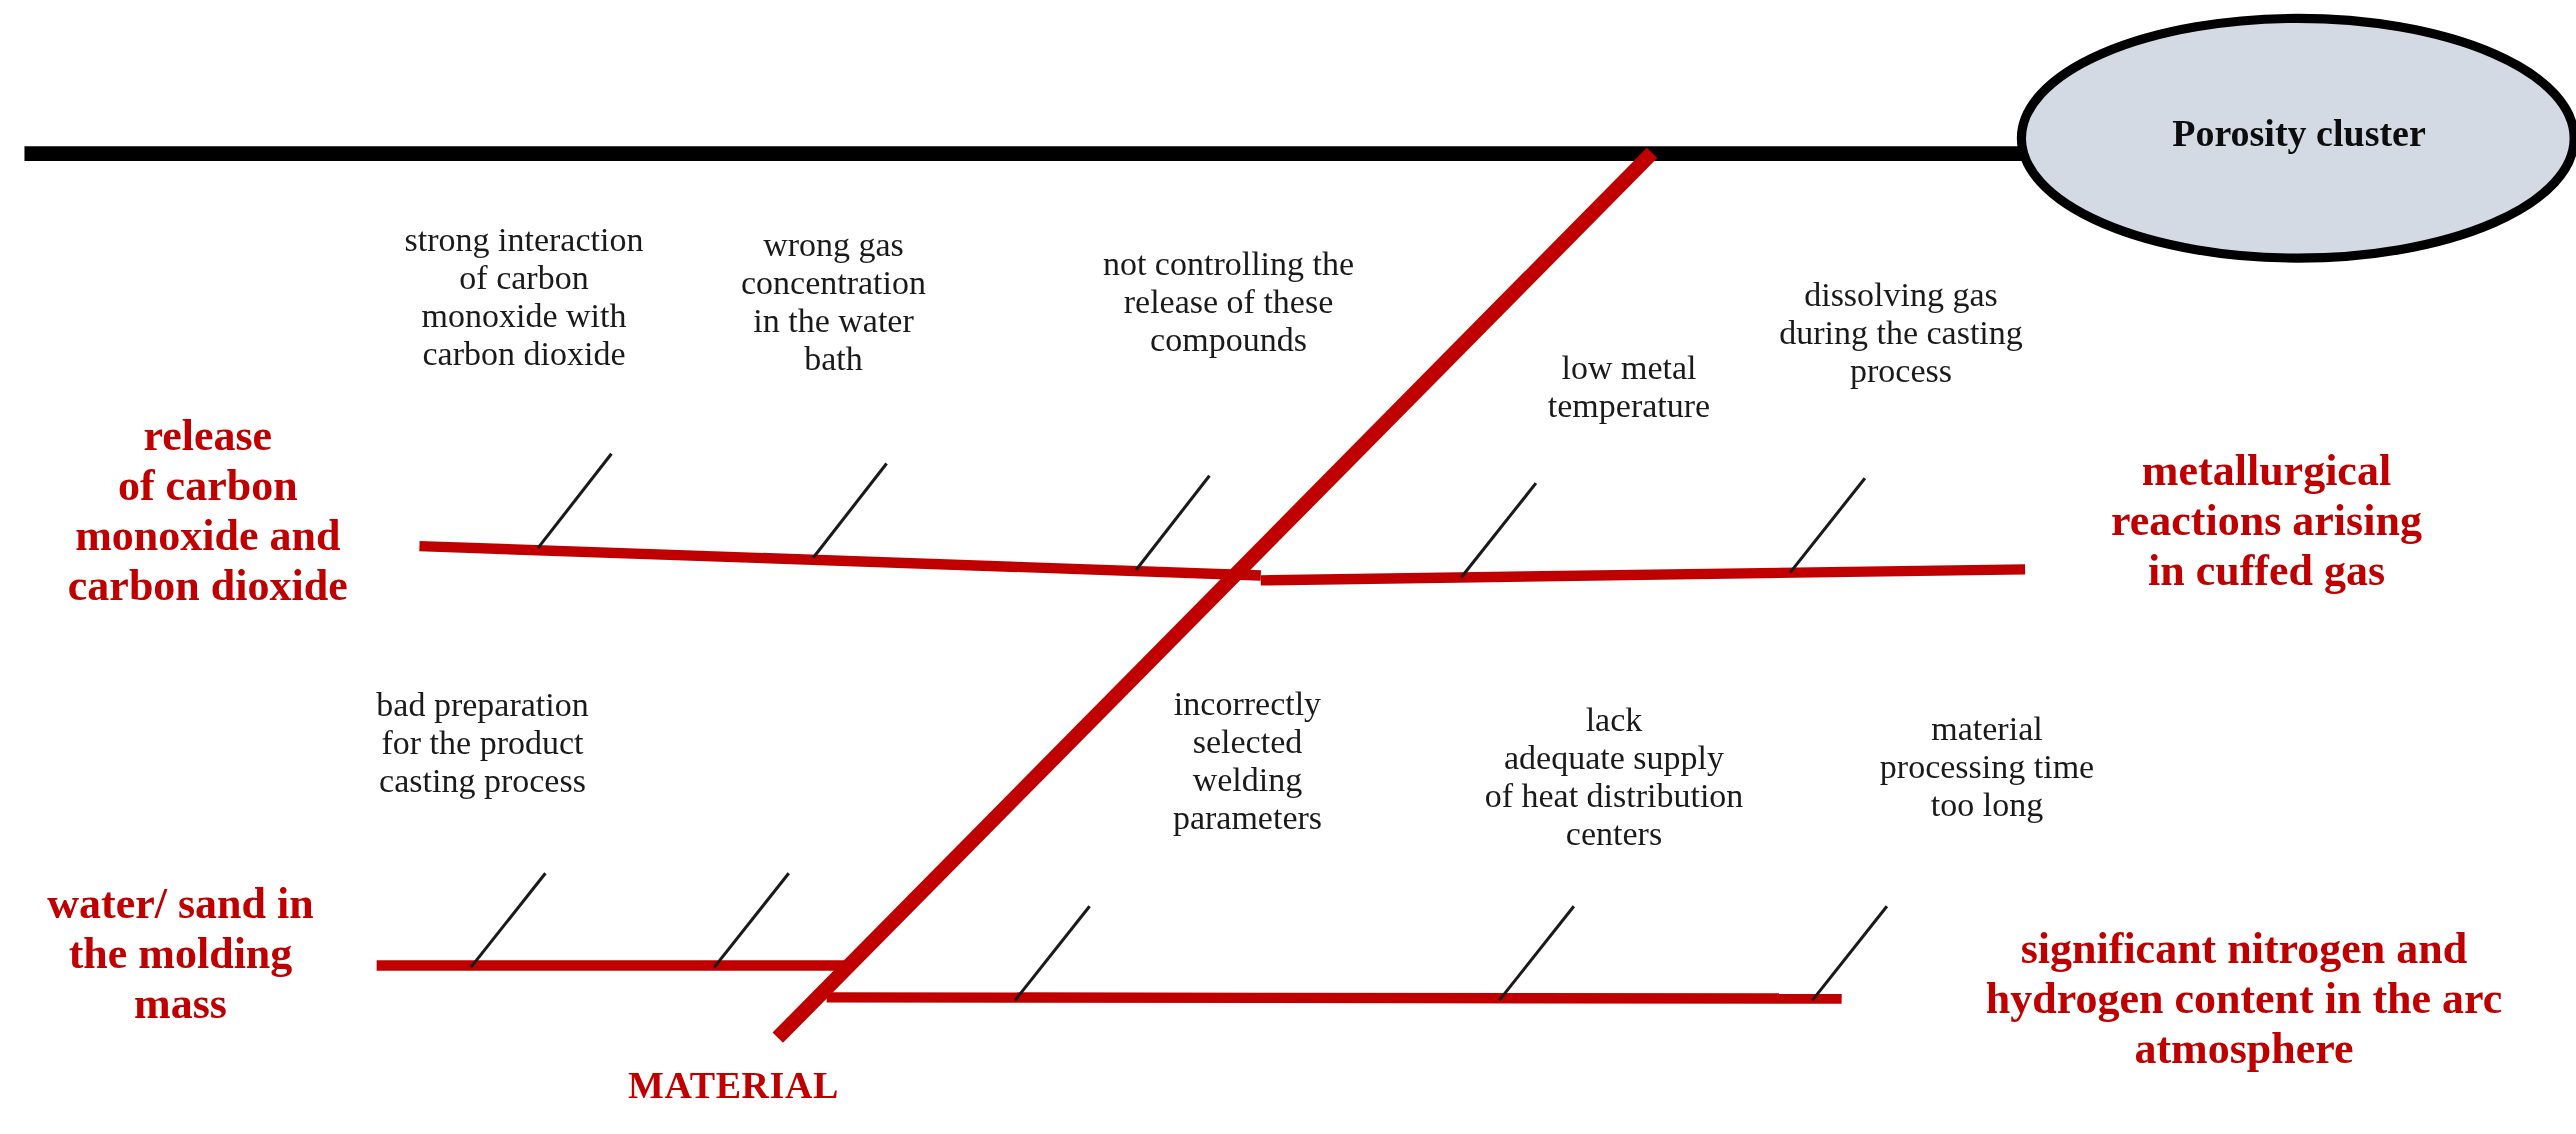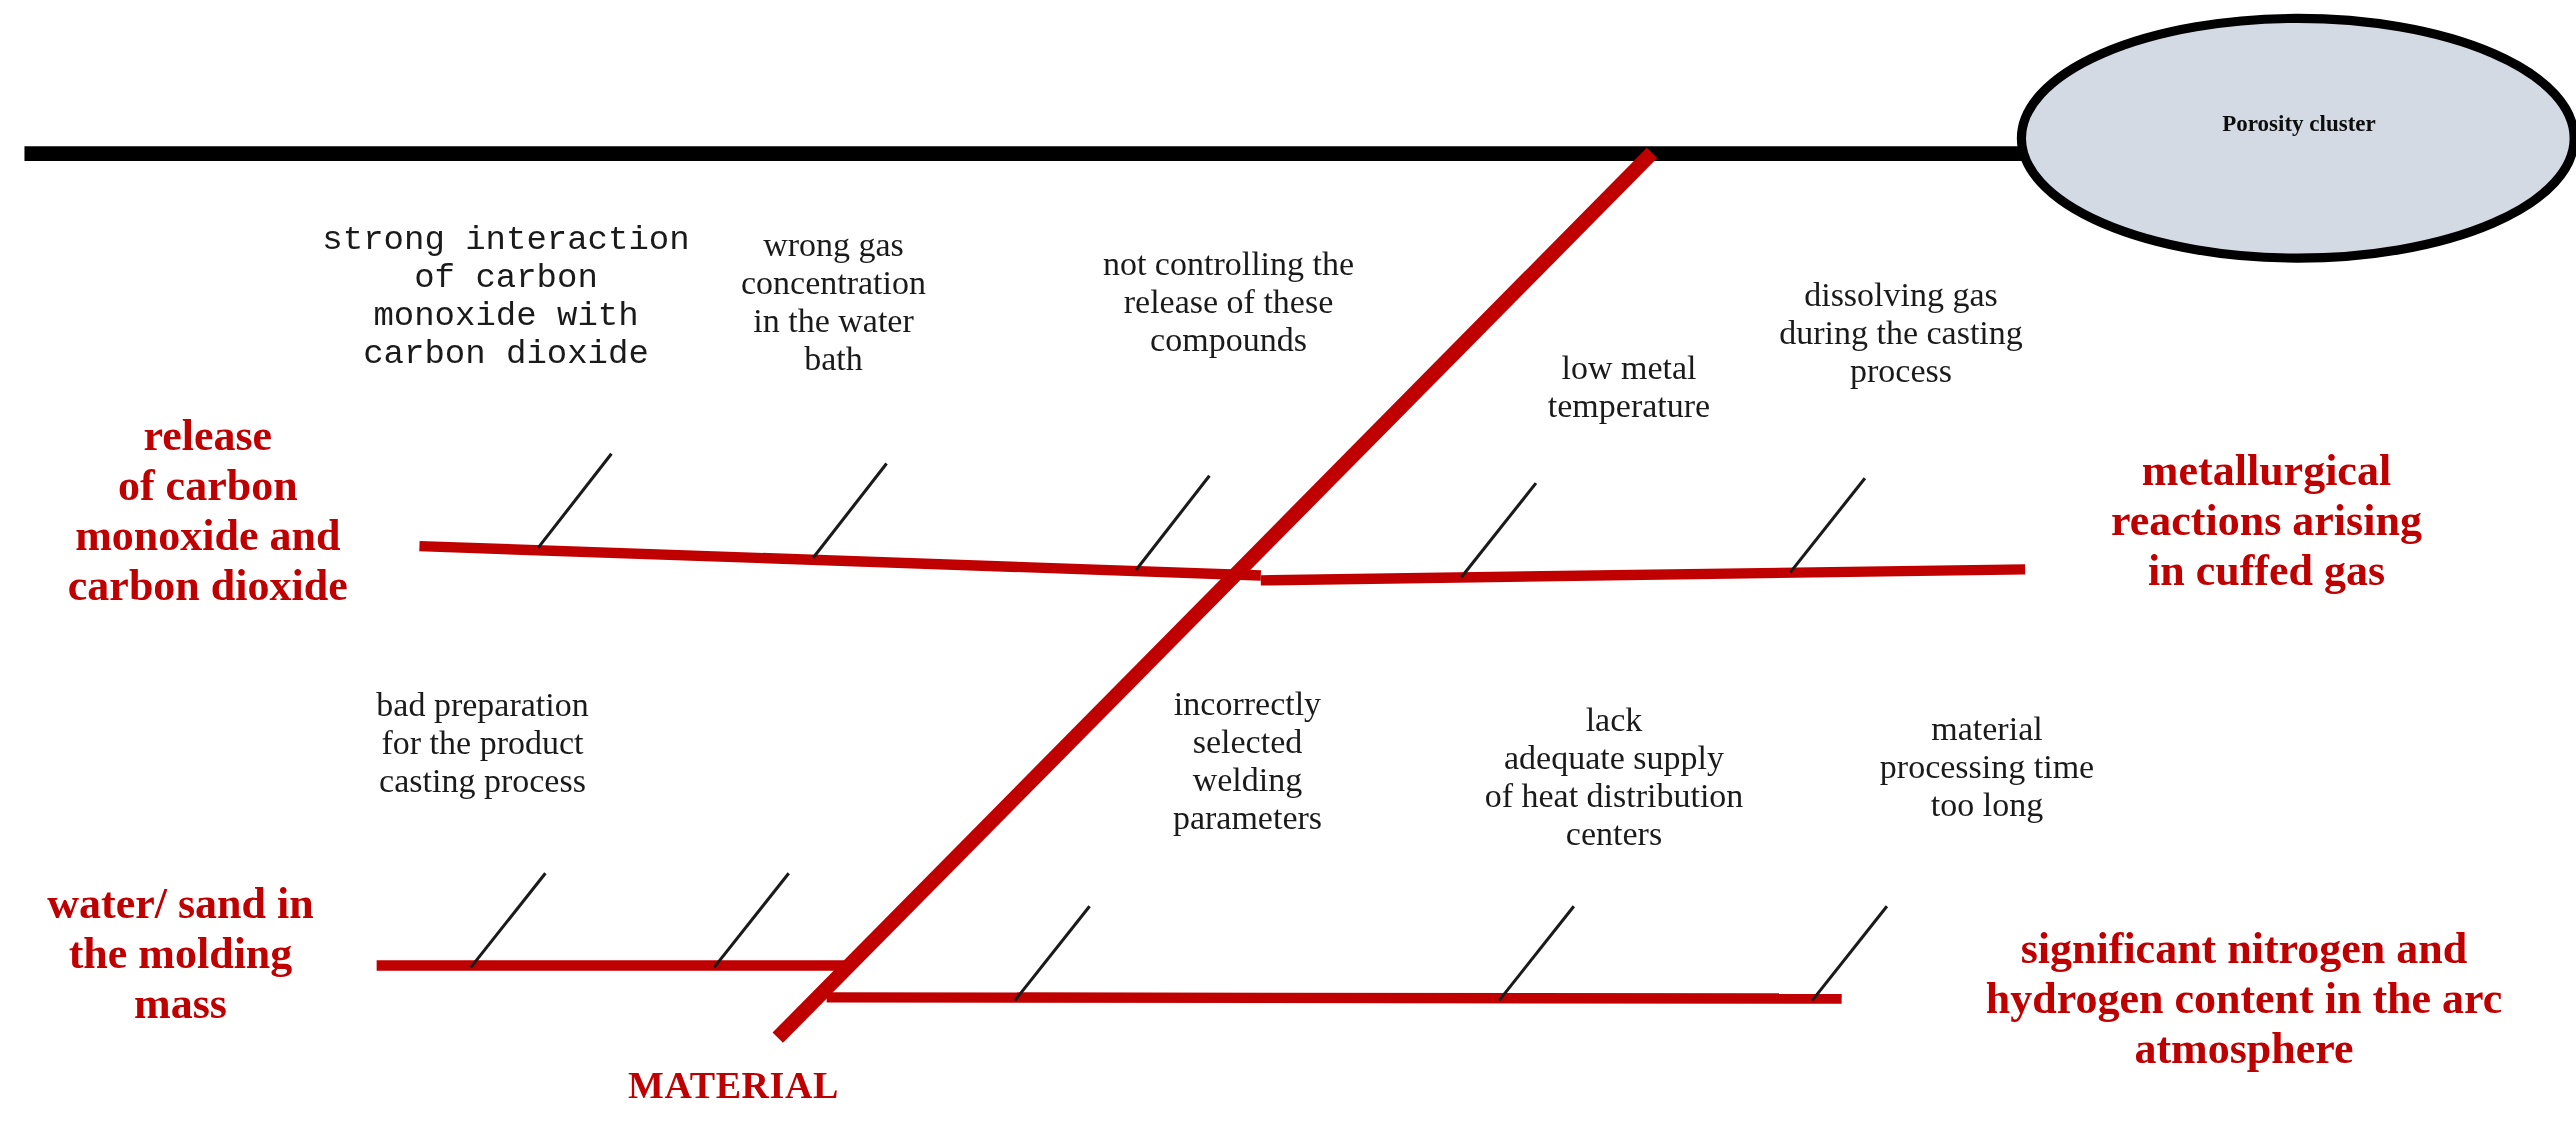--- a/index.html
+++ b/index.html
@@ -6,21 +6,21 @@
   body{width:2576px;height:1135px;overflow:hidden;
        font-family:"Liberation Serif","DejaVu Serif",serif;}
   #stage{position:relative;width:2576px;height:1135px;background:#fff;}
   svg.lines{position:absolute;left:0;top:0;width:2576px;height:1135px;}
 
   .txt{position:absolute;text-align:center;line-height:1.12;color:#1a1a1a;
        font-size:34px;font-weight:400;white-space:pre-line;}
   .cat{position:absolute;text-align:center;line-height:1.14;color:#C00000;
        font-size:44px;font-weight:700;white-space:pre-line;}
   .head-label{position:absolute;text-align:center;color:#0d0d0d;
-       font-size:23px;font-weight:700;white-space:pre-line;}
+       font-size:38px;font-weight:700;white-space:pre-line;}
   .spine-label{position:absolute;text-align:center;color:#C00000;
        font-size:38px;font-weight:700;letter-spacing:0.6px;white-space:pre-line;}
 </style>
 </head>
 <body>
 
 <div id="stage">
 
   <svg class="lines" viewBox="0 0 4213 1856">
 
@@ -66,21 +66,21 @@
   <div class="cat" style="left:0px;top:879px;width:361px;">water/ sand in
 the molding
 mass</div>
 
   <div class="cat" style="left:1920px;top:924px;width:648px;">significant nitrogen and
 hydrogen content in the arc
 atmosphere</div>
 
   <div class="spine-label" style="left:538px;top:1063px;width:391px;">MATERIAL</div>
 
-  <div class="txt" style="left:304px;top:221px;width:404px;font-family:Liberation Mono, monospace;">strong interaction
+  <div class="txt" style="left:322px;top:221px;width:404px;">strong interaction
 of carbon
 monoxide with
 carbon dioxide</div>
 
   <div class="txt" style="left:693px;top:226px;width:281px;">wrong gas
 concentration
 in the water
 bath</div>
 
   <div class="txt" style="left:1033px;top:245px;width:391px;">not controlling the

